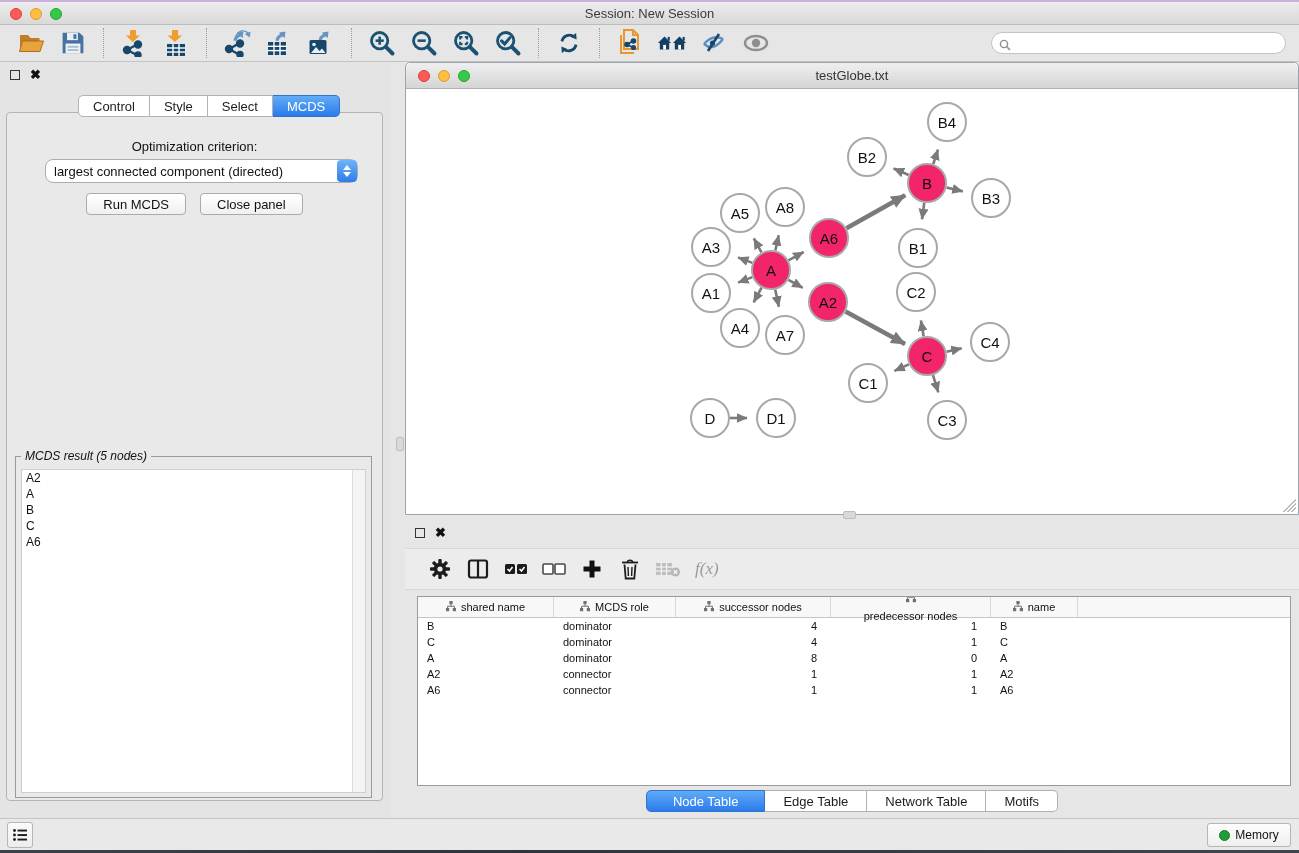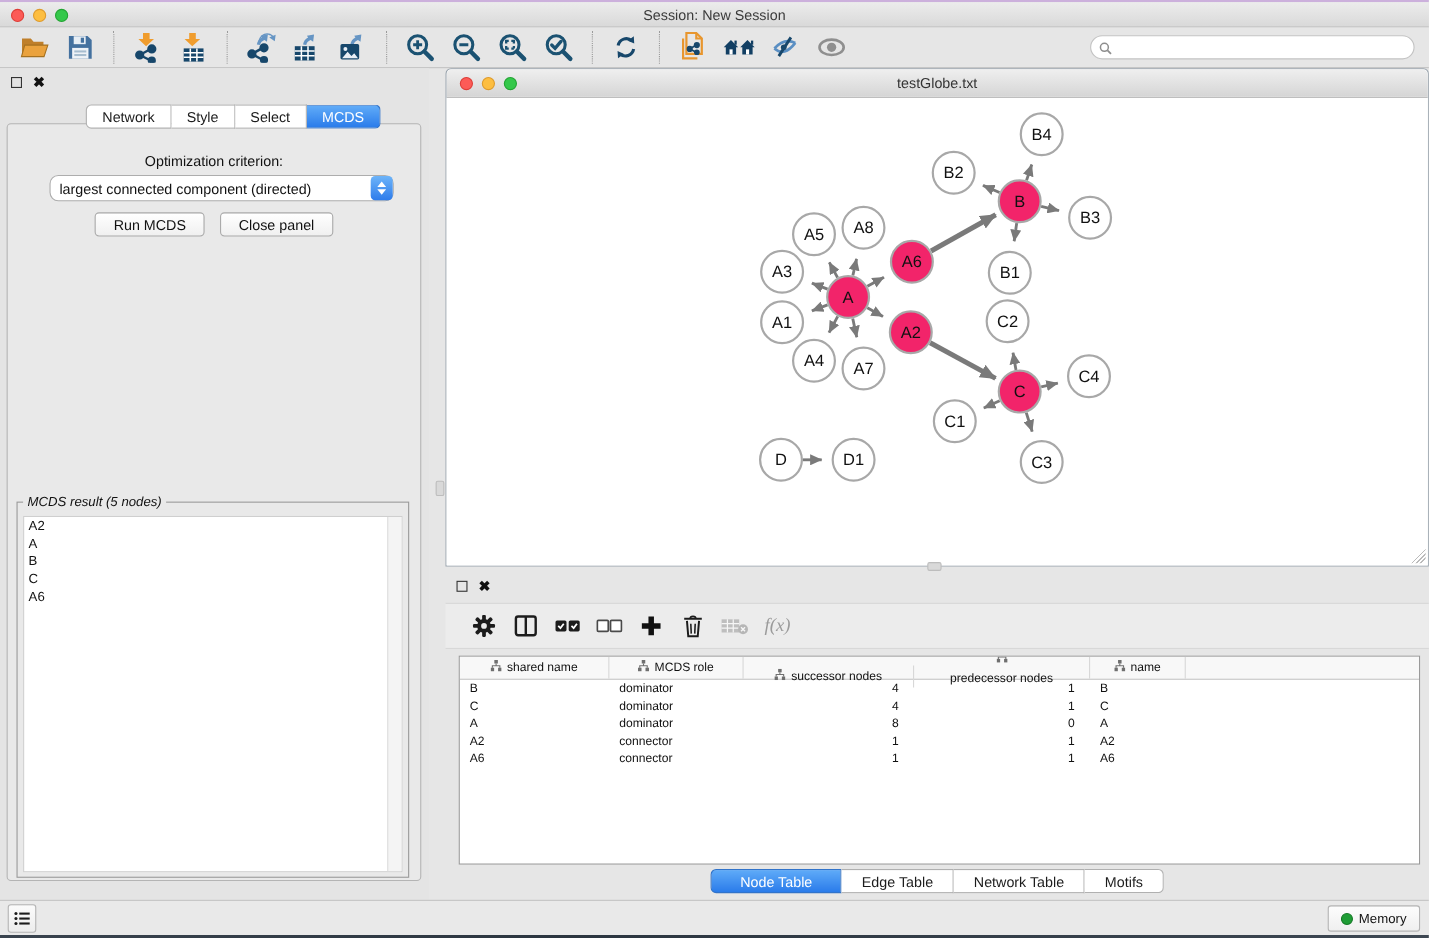--- a/index.html
+++ b/index.html
@@ -296,21 +296,21 @@
       <input type="text" placeholder="" style="">
     </div>
   </div>
 
   <div class="control-panel">
     <div class="panel-header">
       <span class="float-icon"></span>
       <span class="close-x">✖</span>
     </div>
     <div class="cp-tabs">
-      <div class="cp-tab">Network</div>
+      <div class="cp-tab">Control</div>
       <div class="cp-tab">Style</div>
       <div class="cp-tab">Select</div>
       <div class="cp-tab active">MCDS</div>
     </div>
     <div class="cp-body">
       <div class="opt-label">Optimization criterion:</div>
       <div class="dropdown">
         <span class="dropdown-text">largest connected component (directed)</span>
         <span class="dd-stepper">
           <span class="chev-up"></span>
@@ -486,21 +486,21 @@
             <span><svg width="10" height="11" viewBox="0 0 10 11">
                 <g fill="#6f6f6f">
                   <rect x="3.4" y="0" width="3.2" height="3.2"></rect>
                   <rect x="0" y="7" width="3.2" height="3.2"></rect>
                   <rect x="6.8" y="7" width="3.2" height="3.2"></rect>
                 </g>
                 <path d="M5 3.2 V5.2 M1.6 7 V5.2 H8.4 V7" fill="none" stroke="#6f6f6f" stroke-width="1"></path>
               </svg></span>
             <span>MCDS role</span>
           </div>
-          <div class="dt-hcell" style="width: 155px; margin-top: 8px;">
+          <div class="dt-hcell" style="width: 155px;">
             <span><svg width="10" height="11" viewBox="0 0 10 11">
                 <g fill="#6f6f6f">
                   <rect x="3.4" y="0" width="3.2" height="3.2"></rect>
                   <rect x="0" y="7" width="3.2" height="3.2"></rect>
                   <rect x="6.8" y="7" width="3.2" height="3.2"></rect>
                 </g>
                 <path d="M5 3.2 V5.2 M1.6 7 V5.2 H8.4 V7" fill="none" stroke="#6f6f6f" stroke-width="1"></path>
               </svg></span>
             <span>successor nodes</span>
           </div>

